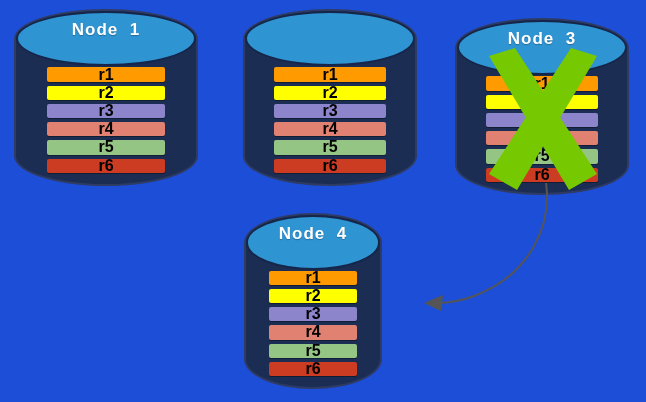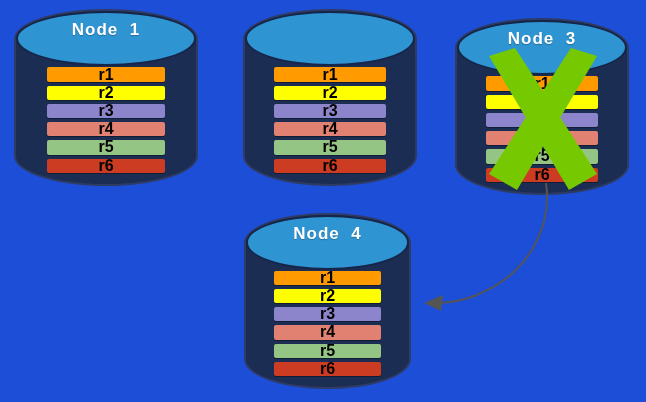--- a/index.html
+++ b/index.html
@@ -145,21 +145,21 @@
     </div>
   </div>
 
   <svg class="x-mark" style="left:489px; top:48px;" width="108" height="142" viewBox="0 0 108 142">
     <g fill="#76c900">
       <polygon points="0,8 26,0 108,126 80,142"></polygon>
       <polygon points="108,8 82,0 0,126 28,142"></polygon>
     </g>
   </svg>
 
-  <div class="node" style="left:244px; top:213px; width:167px; height:176px;">
+  <div class="node" style="left:244px; top:213px; width:138px; height:176px;">
     <div class="node-body"></div>
     <div class="node-top"></div>
     <div class="node-title">Node  4</div>
     <div class="rows">
       <div class="row" style="background:#ff9a00">r1</div>
       <div class="row" style="background:#ffff00">r2</div>
       <div class="row" style="background:#8d85cb">r3</div>
       <div class="row" style="background:#e08172">r4</div>
       <div class="row" style="background:#95c584">r5</div>
       <div class="row" style="background:#cc3c22">r6</div>

